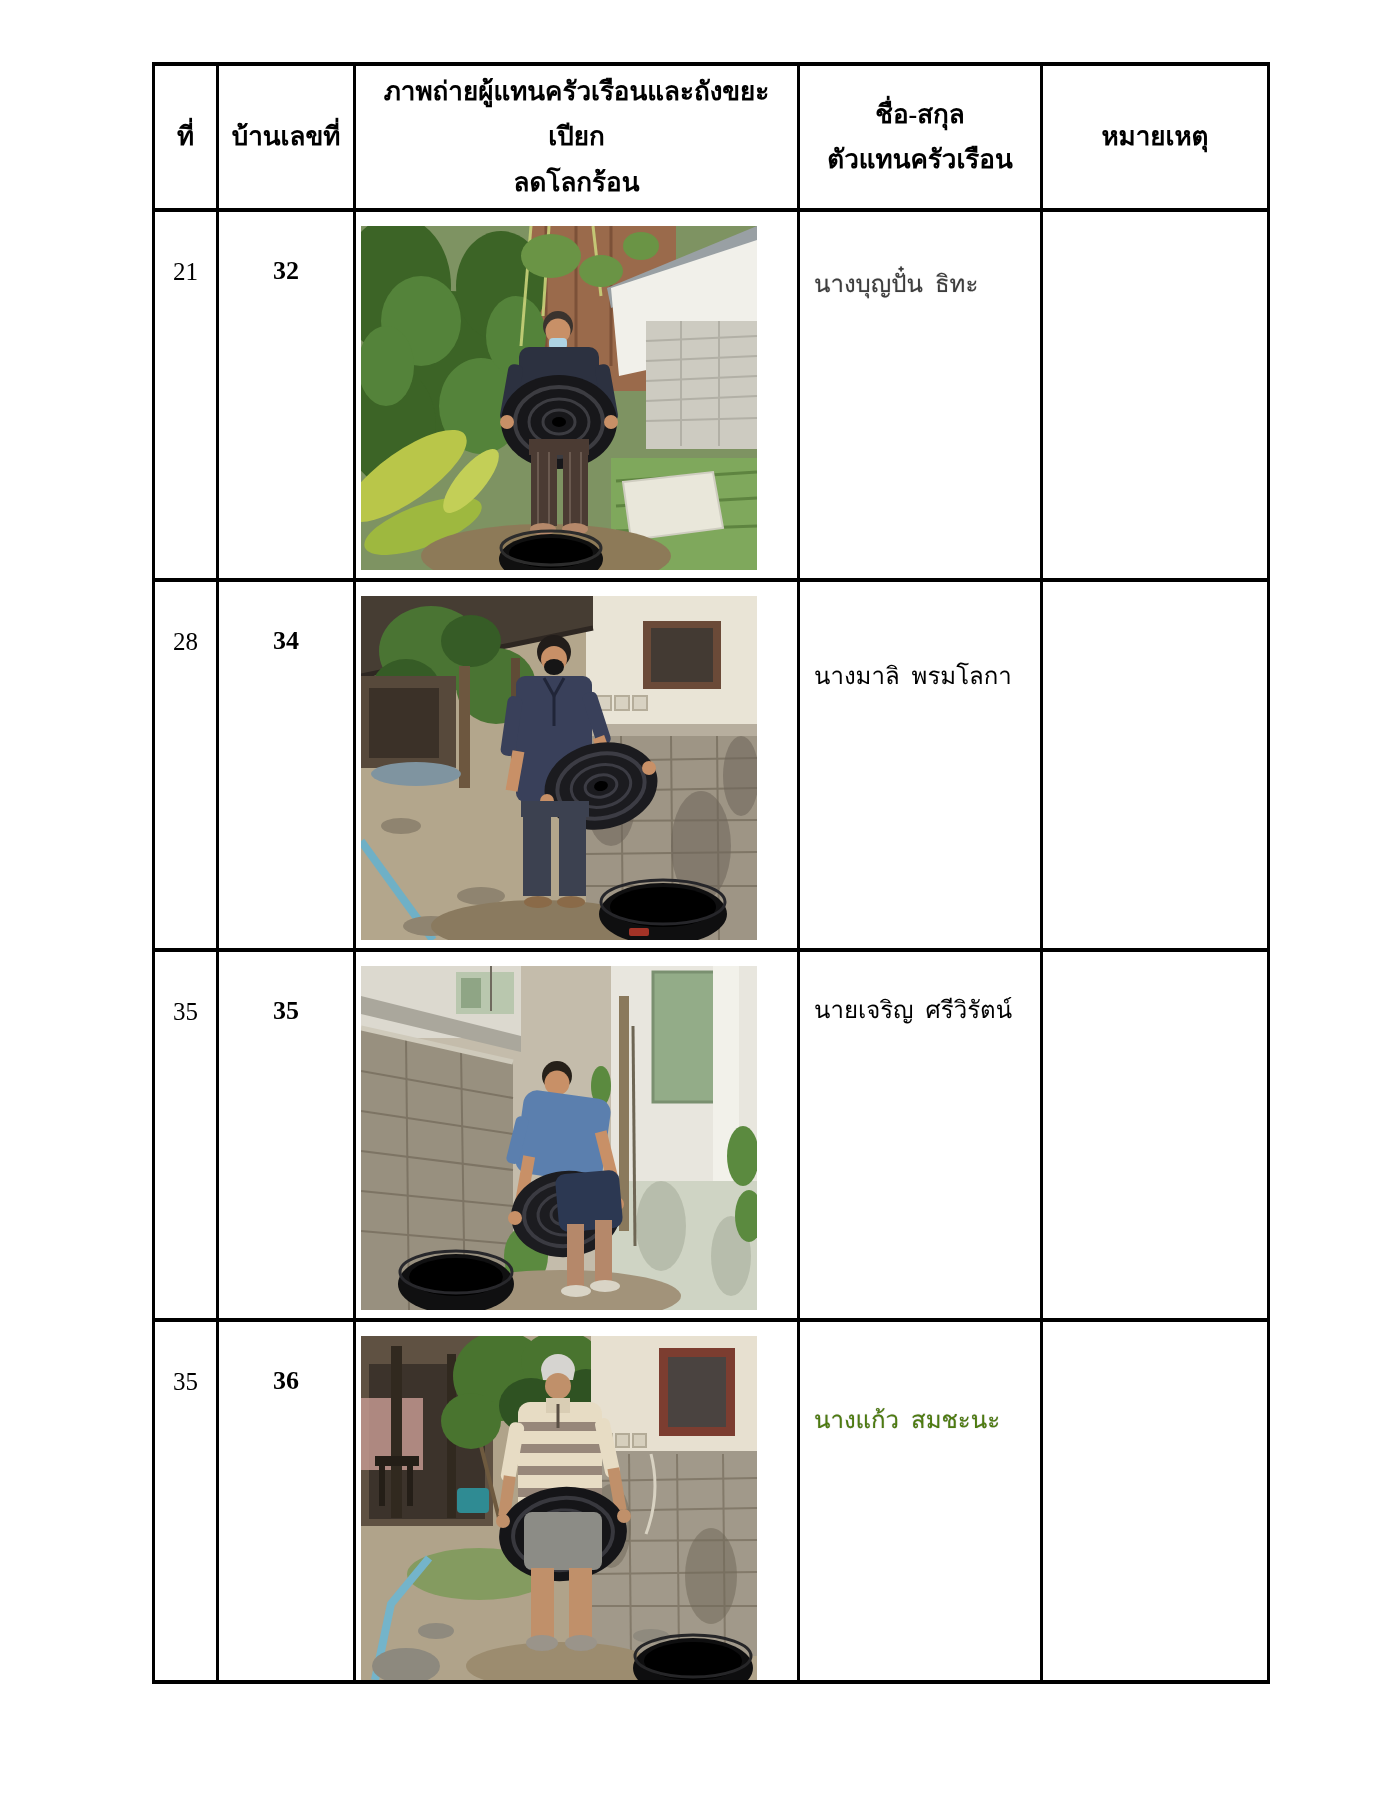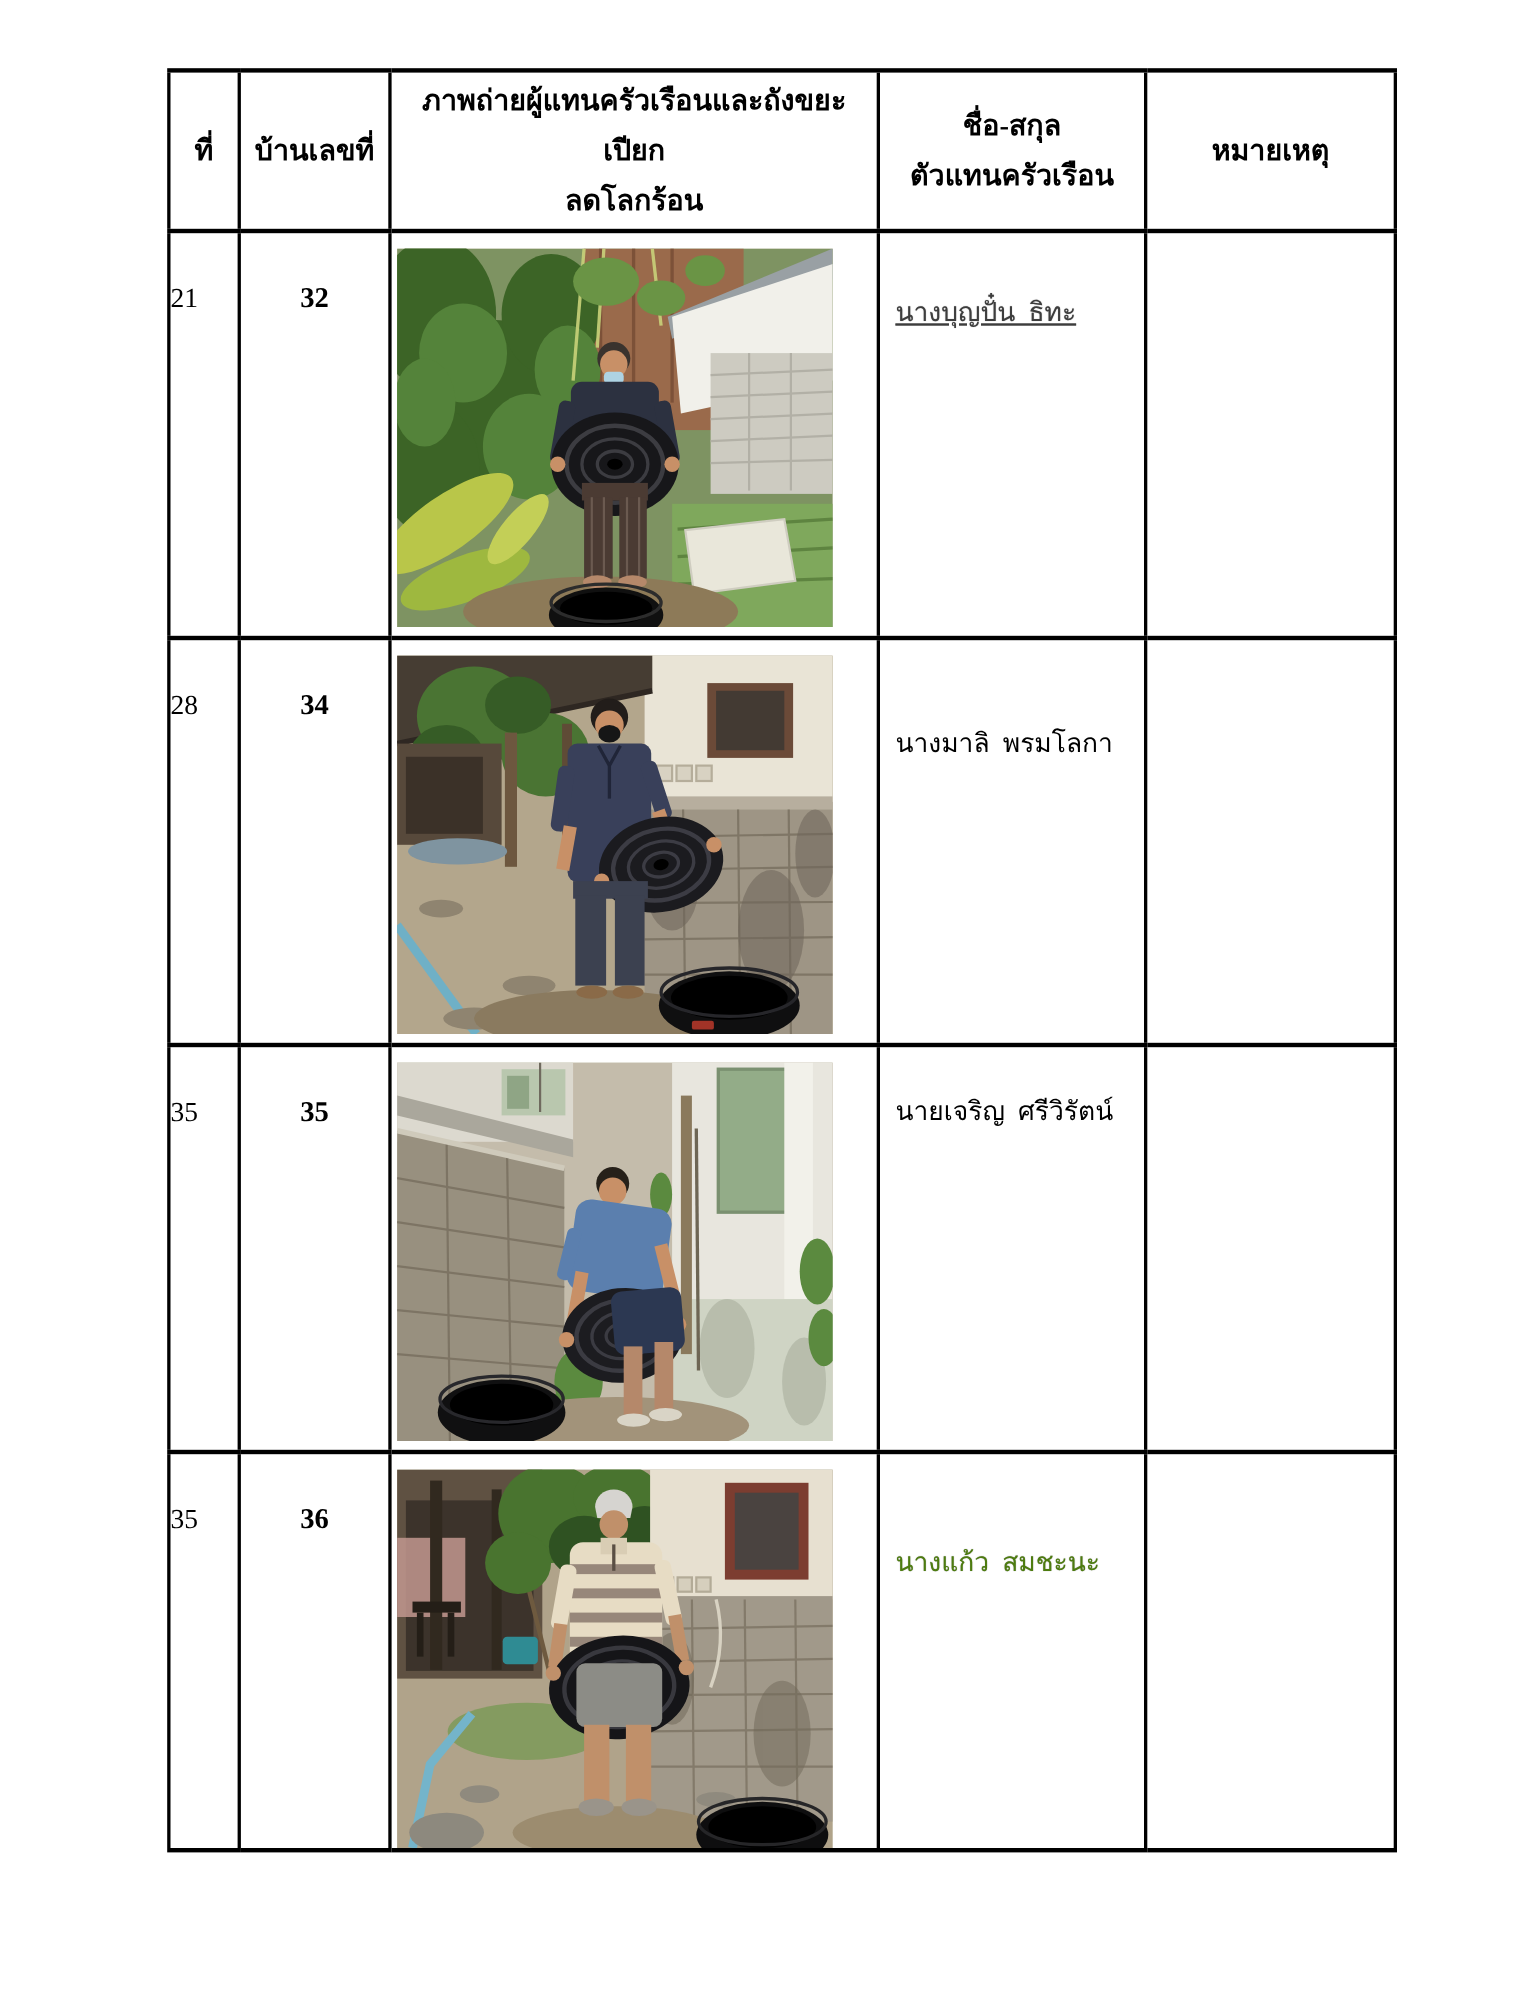--- a/index.html
+++ b/index.html
@@ -18,31 +18,31 @@
     border:3px solid #000;border-top-width:4px;border-bottom-width:4px;
     padding:0;overflow:hidden;
   }
   .register thead tr{height:146px;}
   .register tr.datarow{height:370px;}
   .register tr.datarow.last{height:358px;}
 
   th{font-size:26px;font-weight:bold;text-align:center;vertical-align:middle;}
   .th-line{display:block;line-height:1.75;}
 
-  td.c-no{vertical-align:top;text-align:left;font-size:25px;padding-top:46px;}
+  td.c-no{vertical-align:top;text-align:center;font-size:25px;padding-top:46px;}
   td.c-house{vertical-align:top;text-align:center;font-size:26px;font-weight:bold;padding-top:44px;}
   td.c-photo{vertical-align:top;padding:14px 0 0 5px;}
   td.c-name{vertical-align:top;text-align:left;font-size:24px;padding:0 8px 0 14px;white-space:pre-wrap;}
   td.c-remark{vertical-align:top;}
 
   .photo{width:396px;height:344px;background:#cfcab9;}
   .photo svg{display:block;width:396px;height:344px;}
 
   .name{display:block;}
-  tr.r1 .name{margin-top:52px;color:#3d3d3d;text-shadow:0 0 1px #9a9a9a;text-decoration:underline;}
+  tr.r1 .name{margin-top:52px;color:#3d3d3d;text-shadow:0 0 1px #9a9a9a;}
   tr.r2 .name{margin-top:74px;}
   tr.r3 .name{margin-top:38px;}
   tr.r4 .name{margin-top:78px;color:#4d7c0f;text-shadow:0 0 1px #9a9a9a;}
 </style>
 </head>
 <body>
 
 <div class="page">
   <table class="register">
     <colgroup>

